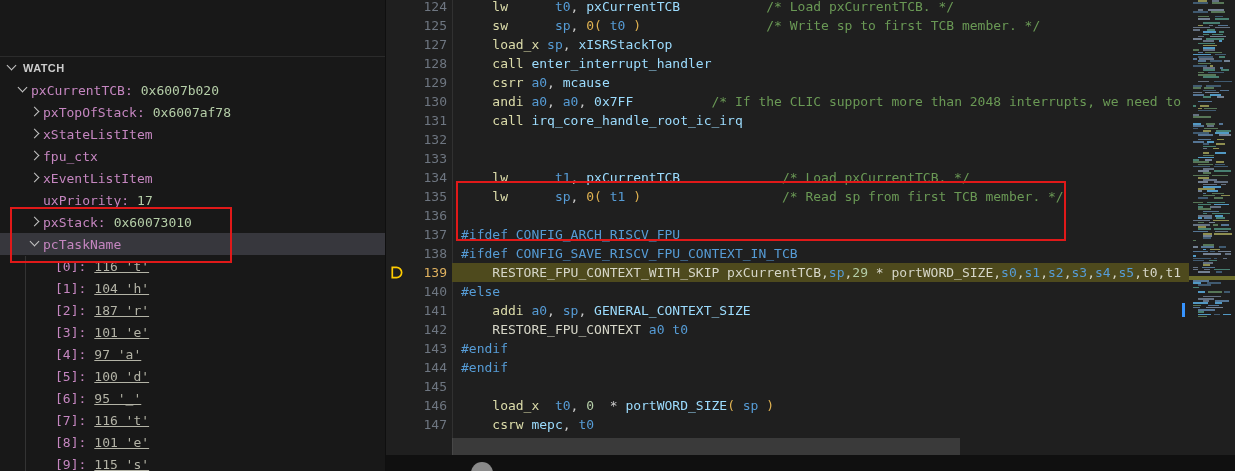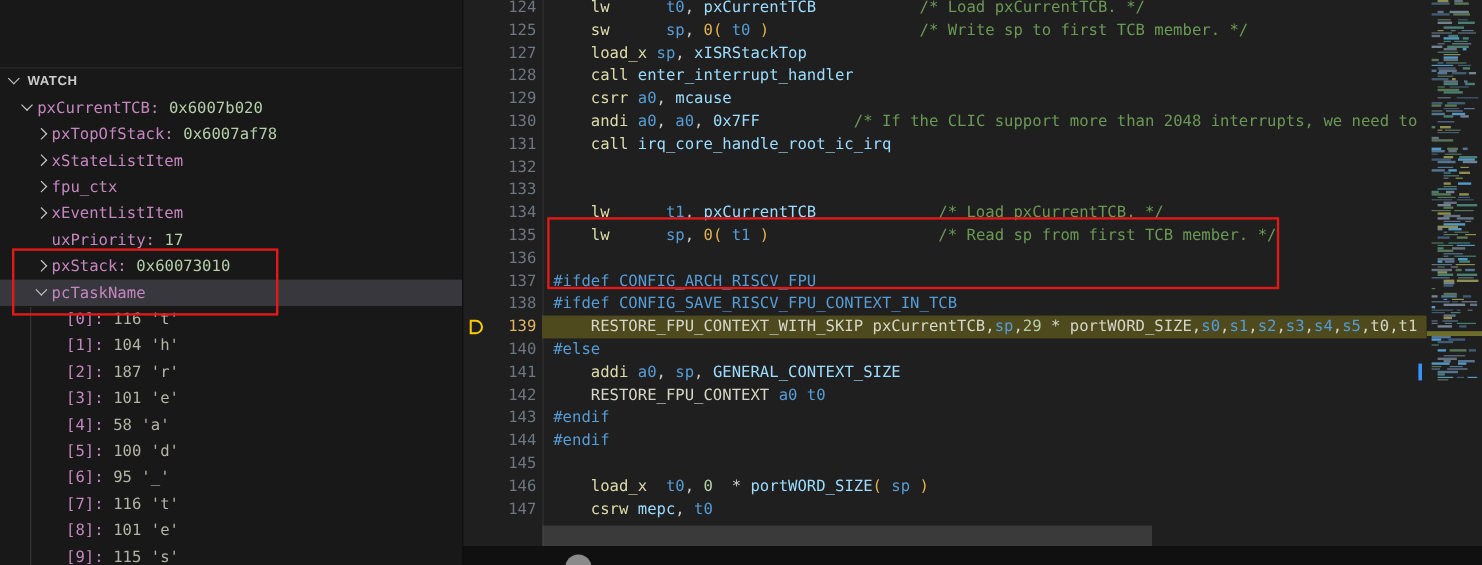--- a/index.html
+++ b/index.html
@@ -16,21 +16,21 @@
   #watch-tree{position:absolute;left:0;top:79px;right:0;bottom:0;overflow:hidden;font-size:13px;}
   .wrow{height:22px;display:flex;align-items:center;white-space:pre;}
   .wrow.selected{background:var(--selection-bg);}
   .chev{width:16px;height:16px;position:relative;flex:none;}
   .chev::before{content:"";position:absolute;left:4px;top:4px;width:6px;height:6px;
        border-right:1.4px solid #c5c5c5;border-bottom:1.4px solid #c5c5c5;transform:rotate(-45deg);}
   .chev.exp::before{transform:rotate(45deg);top:2px;}
   .chev.none::before{display:none;}
   .wname{color:var(--watch-name);}
   .wval{color:var(--watch-value);margin-left:8px;}
-  .wval.muted{color:var(--watch-value-muted);}
+  .wval.muted{color:var(--watch-value-muted);text-decoration:underline;}
   #watch-indent-guide{position:absolute;left:25px;top:256px;bottom:0;width:1px;background:#333;}
 
   
   #editor{position:absolute;left:386px;top:0;width:849px;height:455px;background:var(--editor-bg);overflow:hidden;}
   #editor-indent-guide{position:absolute;left:66px;top:0;height:455px;width:1px;background:#313131;}
   #code-lines{position:absolute;left:0;top:-3px;width:803px;overflow:hidden;font-size:13px;line-height:19px;}
   .cline{display:flex;height:19px;white-space:pre;}
   .cline.current{background:linear-gradient(90deg,transparent 66px,var(--current-line-bg) 66px);}
   .glyph{width:22px;flex:none;position:relative;}
   .lnum{width:39px;flex:none;text-align:right;color:var(--line-number);}
@@ -74,21 +74,21 @@
         <div class="wrow" style="padding-left: 27px;"><span class="chev"></span><span class="wname">xStateListItem</span></div>
         <div class="wrow" style="padding-left: 27px;"><span class="chev"></span><span class="wname">fpu_ctx</span></div>
         <div class="wrow" style="padding-left: 27px;"><span class="chev"></span><span class="wname">xEventListItem</span></div>
         <div class="wrow" style="padding-left: 27px;"><span class="chev none"></span><span class="wname">uxPriority:</span><span class="wval">17</span></div>
         <div class="wrow" style="padding-left: 27px;"><span class="chev"></span><span class="wname">pxStack:</span><span class="wval">0x60073010</span></div>
         <div class="wrow selected" style="padding-left: 27px;"><span class="chev exp"></span><span class="wname">pcTaskName</span></div>
         <div class="wrow" style="padding-left: 39px;"><span class="chev none"></span><span class="wname">[0]:</span><span class="wval muted">116 't'</span></div>
         <div class="wrow" style="padding-left: 39px;"><span class="chev none"></span><span class="wname">[1]:</span><span class="wval muted">104 'h'</span></div>
         <div class="wrow" style="padding-left: 39px;"><span class="chev none"></span><span class="wname">[2]:</span><span class="wval muted">187 'r'</span></div>
         <div class="wrow" style="padding-left: 39px;"><span class="chev none"></span><span class="wname">[3]:</span><span class="wval muted">101 'e'</span></div>
-        <div class="wrow" style="padding-left: 39px;"><span class="chev none"></span><span class="wname">[4]:</span><span class="wval muted">58 'a'</span></div>
+        <div class="wrow" style="padding-left: 39px;"><span class="chev none"></span><span class="wname">[4]:</span><span class="wval muted">97 'a'</span></div>
         <div class="wrow" style="padding-left: 39px;"><span class="chev none"></span><span class="wname">[5]:</span><span class="wval muted">100 'd'</span></div>
         <div class="wrow" style="padding-left: 39px;"><span class="chev none"></span><span class="wname">[6]:</span><span class="wval muted">95 '_'</span></div>
         <div class="wrow" style="padding-left: 39px;"><span class="chev none"></span><span class="wname">[7]:</span><span class="wval muted">116 't'</span></div>
         <div class="wrow" style="padding-left: 39px;"><span class="chev none"></span><span class="wname">[8]:</span><span class="wval muted">101 'e'</span></div>
         <div class="wrow" style="padding-left: 39px;"><span class="chev none"></span><span class="wname">[9]:</span><span class="wval muted">115 's'</span></div>
       </div>
     <div id="watch-indent-guide"></div>
   </div>
 
   <div id="editor">

